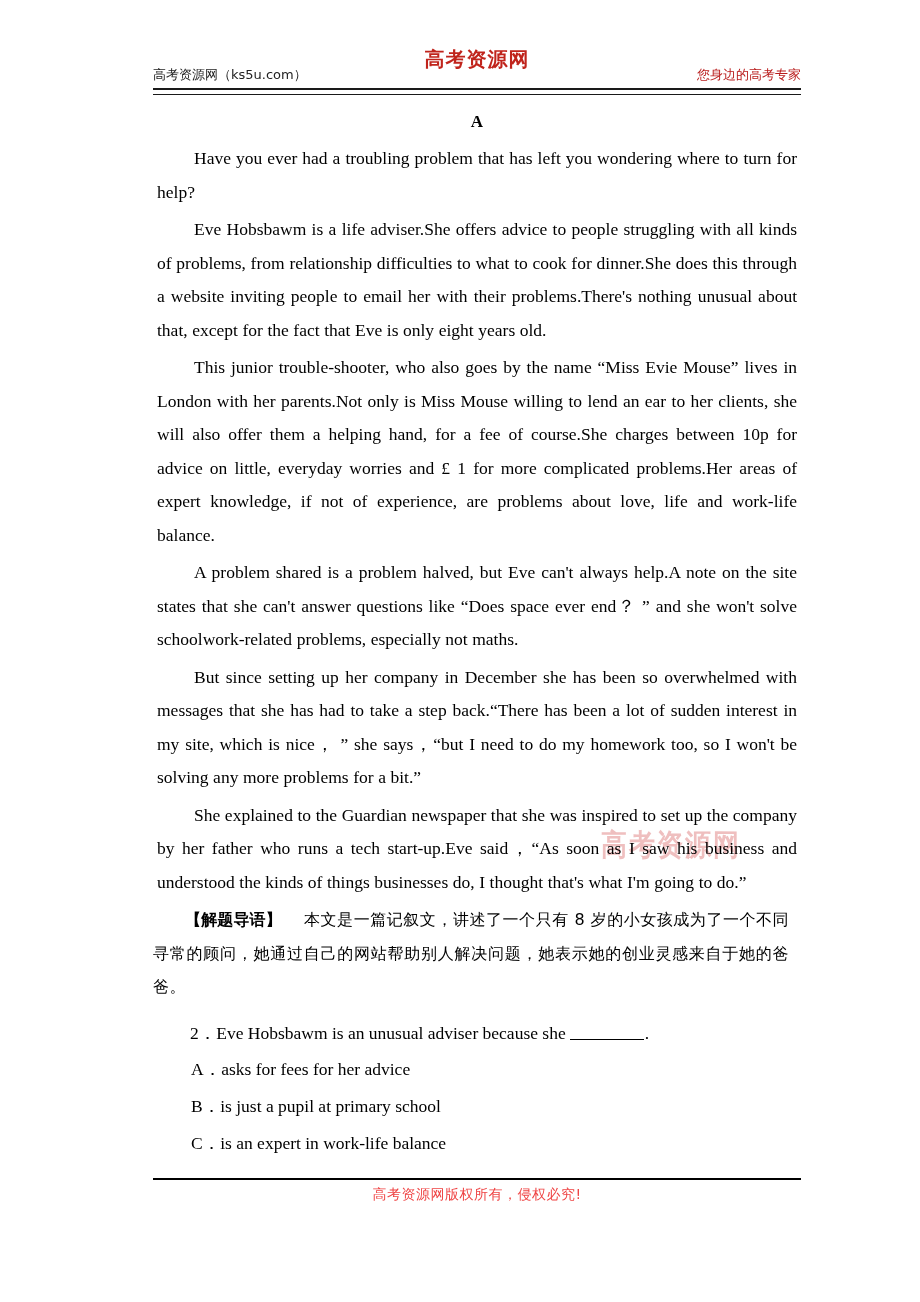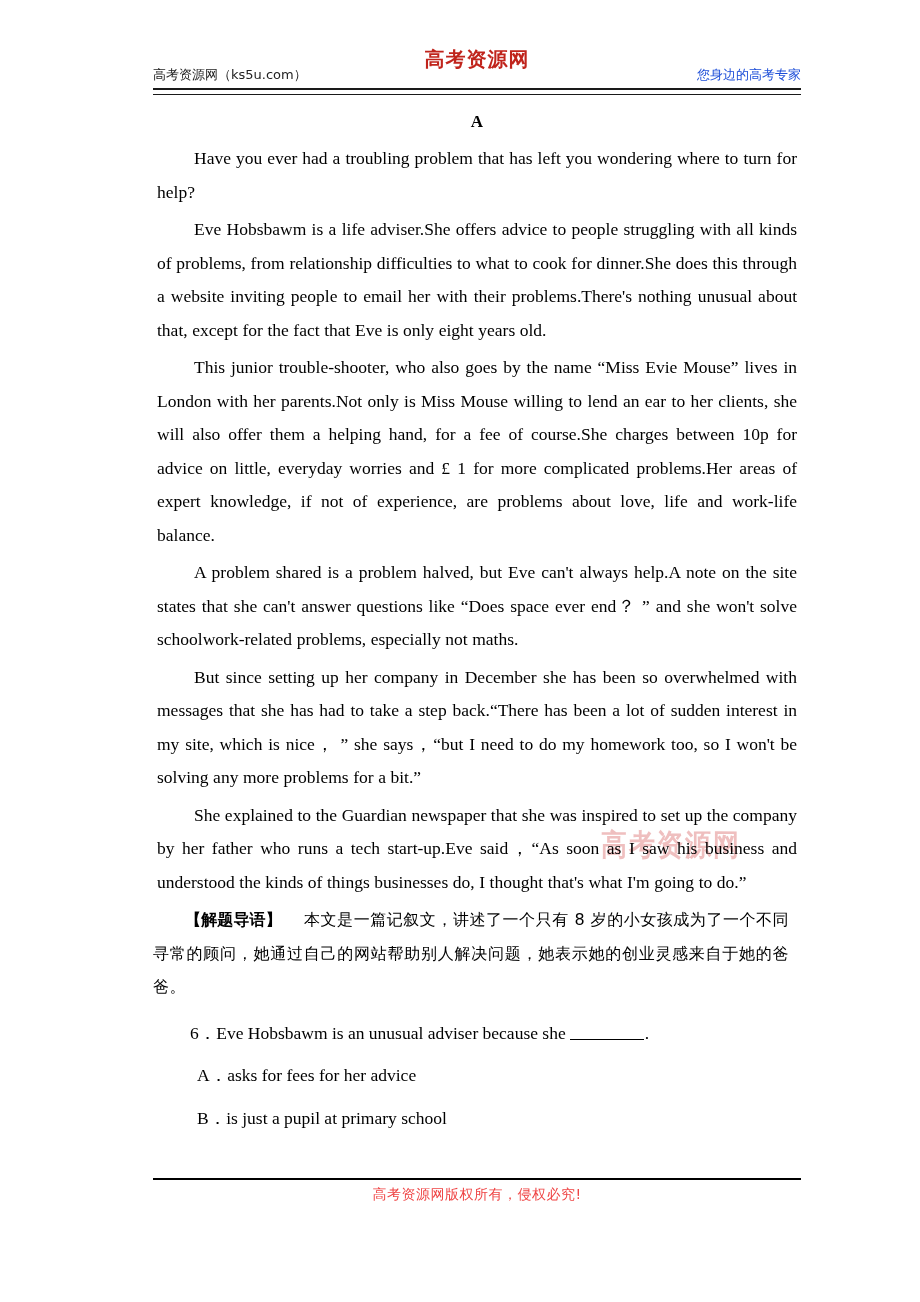--- a/index.html
+++ b/index.html
@@ -51,21 +51,21 @@
     font-size: 13px;
     color: #222;
     white-space: nowrap;
   }
   .header-right {
     position: absolute;
     right: 0;
     top: 8px;
     font-family: "DejaVu Sans", sans-serif;
     font-size: 13px;
-    color: #1d4ed8;
+    color: #b91c1c;
     white-space: nowrap;
   }
   .header-rule {
     position: absolute;
     left: 137px;
     top: 88px;
     width: 648px;
     height: 4px;
     border-top: 2px solid #1a1a1a;
     border-bottom: 1px solid #1a1a1a;
@@ -115,21 +115,21 @@
   .cn-note .cn-gap { display: inline-block; width: 22px; }
 
   
   .question {
     margin: 12px 0 0 0;
     font-size: 17.5px;
     line-height: 34px;
     text-indent: 37px;
   }
   .option {
-    margin: 7px;
+    margin: 1px;
     font-size: 17.5px;
     line-height: 36px;
     text-indent: 37px;
   }
   .blank-line {
     display: inline-block;
     width: 74px;
     border-bottom: 1.6px solid #000;
     margin: 0 1px -1px 4px;
   }
@@ -190,23 +190,24 @@
 
     <p class="para">Have you ever had a troubling problem that has left you wondering where to turn for help?</p>
     <p class="para">Eve Hobsbawm is a life adviser.She offers advice to people struggling with all kinds of problems, from relationship difficulties to what to cook for dinner.She does this through a website inviting people to email her with their problems.There's nothing unusual about that, except for the fact that Eve is only eight years old.</p>
     <p class="para">This junior trouble-shooter, who also goes by the name “Miss Evie Mouse” lives in London with her parents.Not only is Miss Mouse willing to lend an ear to her clients, she will also offer them a helping hand, for a fee of course.She charges between 10p for advice on little, everyday worries and  £ 1 for more complicated problems.Her areas of expert knowledge, if not of experience, are problems about love, life and work-life balance.</p>
     <p class="para">A problem shared is a problem halved, but Eve can't always help.A note on the site states that she can't answer questions like  “Does space ever end？ ”  and she won't solve schoolwork-related problems, especially not maths.</p>
     <p class="para">But since setting up her company in December she has been so overwhelmed with messages that she has had to take a step back.“There has been a lot of sudden interest in my site, which is nice， ” she says，“but I need to do my homework too, so I won't be solving any more problems for a bit.”</p>
     <p class="para">She explained to the Guardian newspaper that she was inspired to set up the company by her father who runs a tech start-up.Eve said，“As soon as I saw his business and understood the kinds of things businesses do, I thought that's what I'm going to do.”</p>
 
     <p class="cn-note"><span class="cn-label">【解题导语】</span><span class="cn-gap"></span><span>本文是一篇记叙文，讲述了一个只有 8 岁的小女孩成为了一个不同寻常的顾问，她通过自己的网站帮助别人解决问题，她表示她的创业灵感来自于她的爸爸。</span></p>
 
-    <p class="question"><span>6．Eve Hobsbawm is an unusual adviser because she</span><span class="blank-line"></span><span>.</span></p>
+    <p class="question"><span>2．Eve Hobsbawm is an unusual adviser because she</span><span class="blank-line"></span><span>.</span></p>
 
     <p class="option">A．asks for fees for her advice</p>
     <p class="option">B．is just a pupil at primary school</p>
+    <p class="option">C．is an expert in work-life balance</p>
 
   </div>
 
   <div class="footer-rule"></div>
   <div class="footer-text">高考资源网版权所有，侵权必究!</div>
 
 </div>
 
 </body></html>

